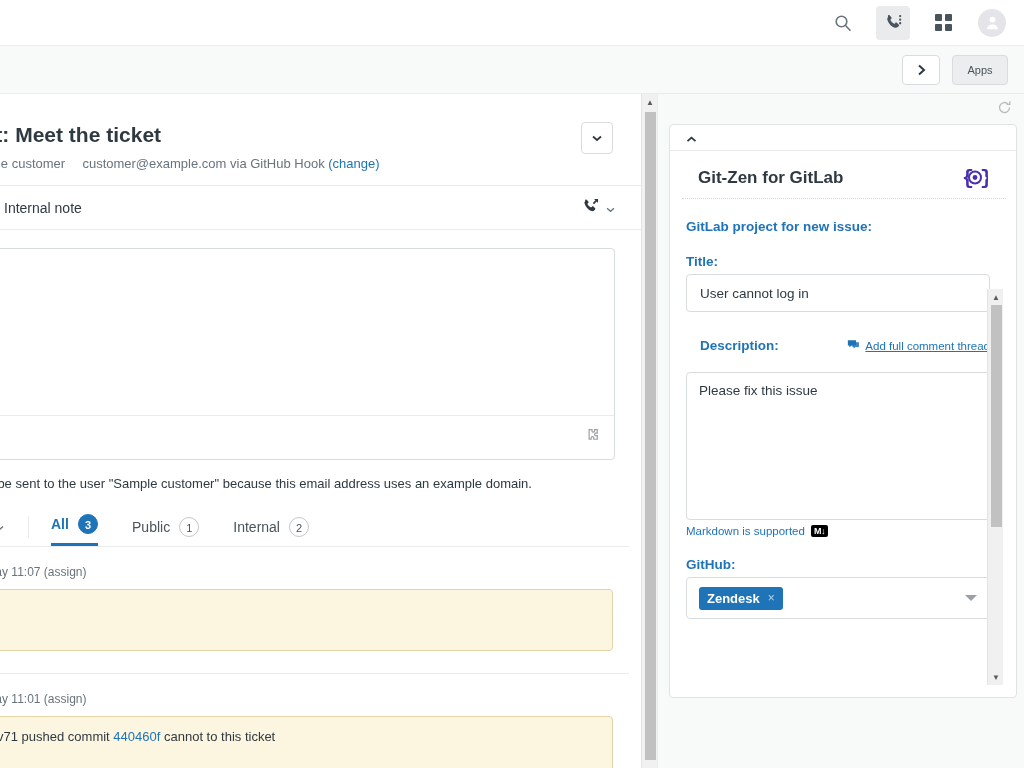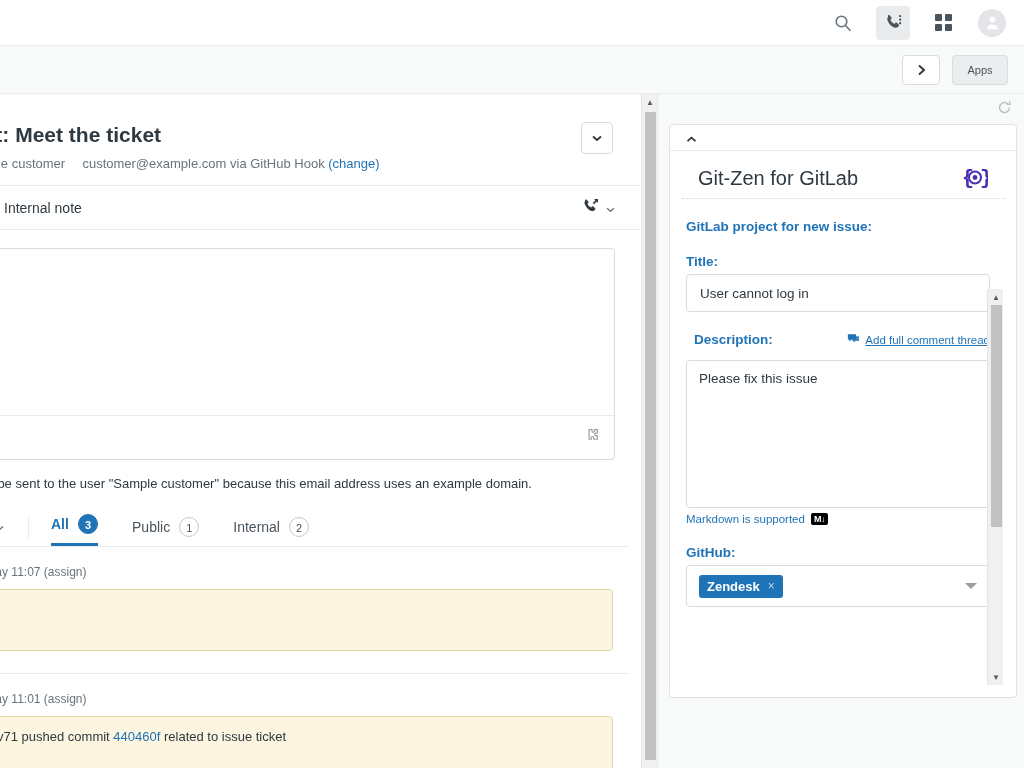--- a/index.html
+++ b/index.html
@@ -212,21 +212,21 @@
   .app-body {
     position: absolute; top: 27px; left: 0; right: 0; bottom: 0;
     overflow: hidden;
   }
   .app-title-row {
     display: flex; align-items: center; justify-content: space-between;
     padding: 14px 18px 8px 16px;
     border-bottom: 1px dotted #d6d9da;
     margin: 0 10px 0 12px;
   }
-  .app-title { font-size: 20px; font-weight: normal; color: #2f3941; }
+  .app-title { font-size: 17px; font-weight: bold; color: #2f3941; }
   .gitzen-logo {
     font-family: "Liberation Mono", monospace;
     color: #4a2fb0; font-size: 18px; font-weight: bold;
     display: flex; align-items: center;
   }
 
   .field { padding: 0 26px 0 16px; }
   .flabel {
     color: #1f73b7; font-size: 13.5px; font-weight: bold;
     margin-top: 20px; margin-bottom: 5px; display: block;
@@ -403,21 +403,21 @@
     <div class="event-meta">oday 11:07 (assign)</div>
     <div class="note-box">
       <span></span>
     </div>
   </div>
   <div class="event-sep"></div>
 
   <div class="event">
     <div class="event-meta">oday 11:01 (assign)</div>
     <div class="note-box">
-      <span>v71 pushed commit </span><a class="link" href="#">440460f</a><span> related to issue ticket</span>
+      <span>v71 pushed commit </span><a class="link" href="#">440460f</a><span> cannot to this ticket</span>
     </div>
   </div>
 </div>
 
 <div class="sbar" style="top:94px; left:641px; height:674px;">
   <div class="arrow">▲</div>
   <div class="thumb" style="top:18px; height:648px;"></div>
 </div>
 
 <div class="rightpane">
@@ -459,21 +459,21 @@
 
       <div class="field">
         <span class="flabel">Title:</span>
         <div class="fcontrol input">
           <span>User cannot log in</span>
         </div>
       </div>
 
       <div class="field">
         <div class="desc-head">
-          <span class="flabel" style="margin:8px;">Description:</span>
+          <span class="flabel" style="margin:14px;">Description:</span>
           <a class="link-sm" href="#">
             <span>
               <svg width="13" height="12" viewBox="0 0 15 13" fill="#1f73b7">
                 <path d="M1 1h9.5v6H5.6L2.6 9.2V7H1z"></path>
                 <path d="M6.2 3.2h7.6v5.6H10L7.5 10.6V8.8H6.2z" opacity="0.85"></path>
               </svg>
             </span>
             <span>Add full comment thread</span>
           </a>
         </div>

